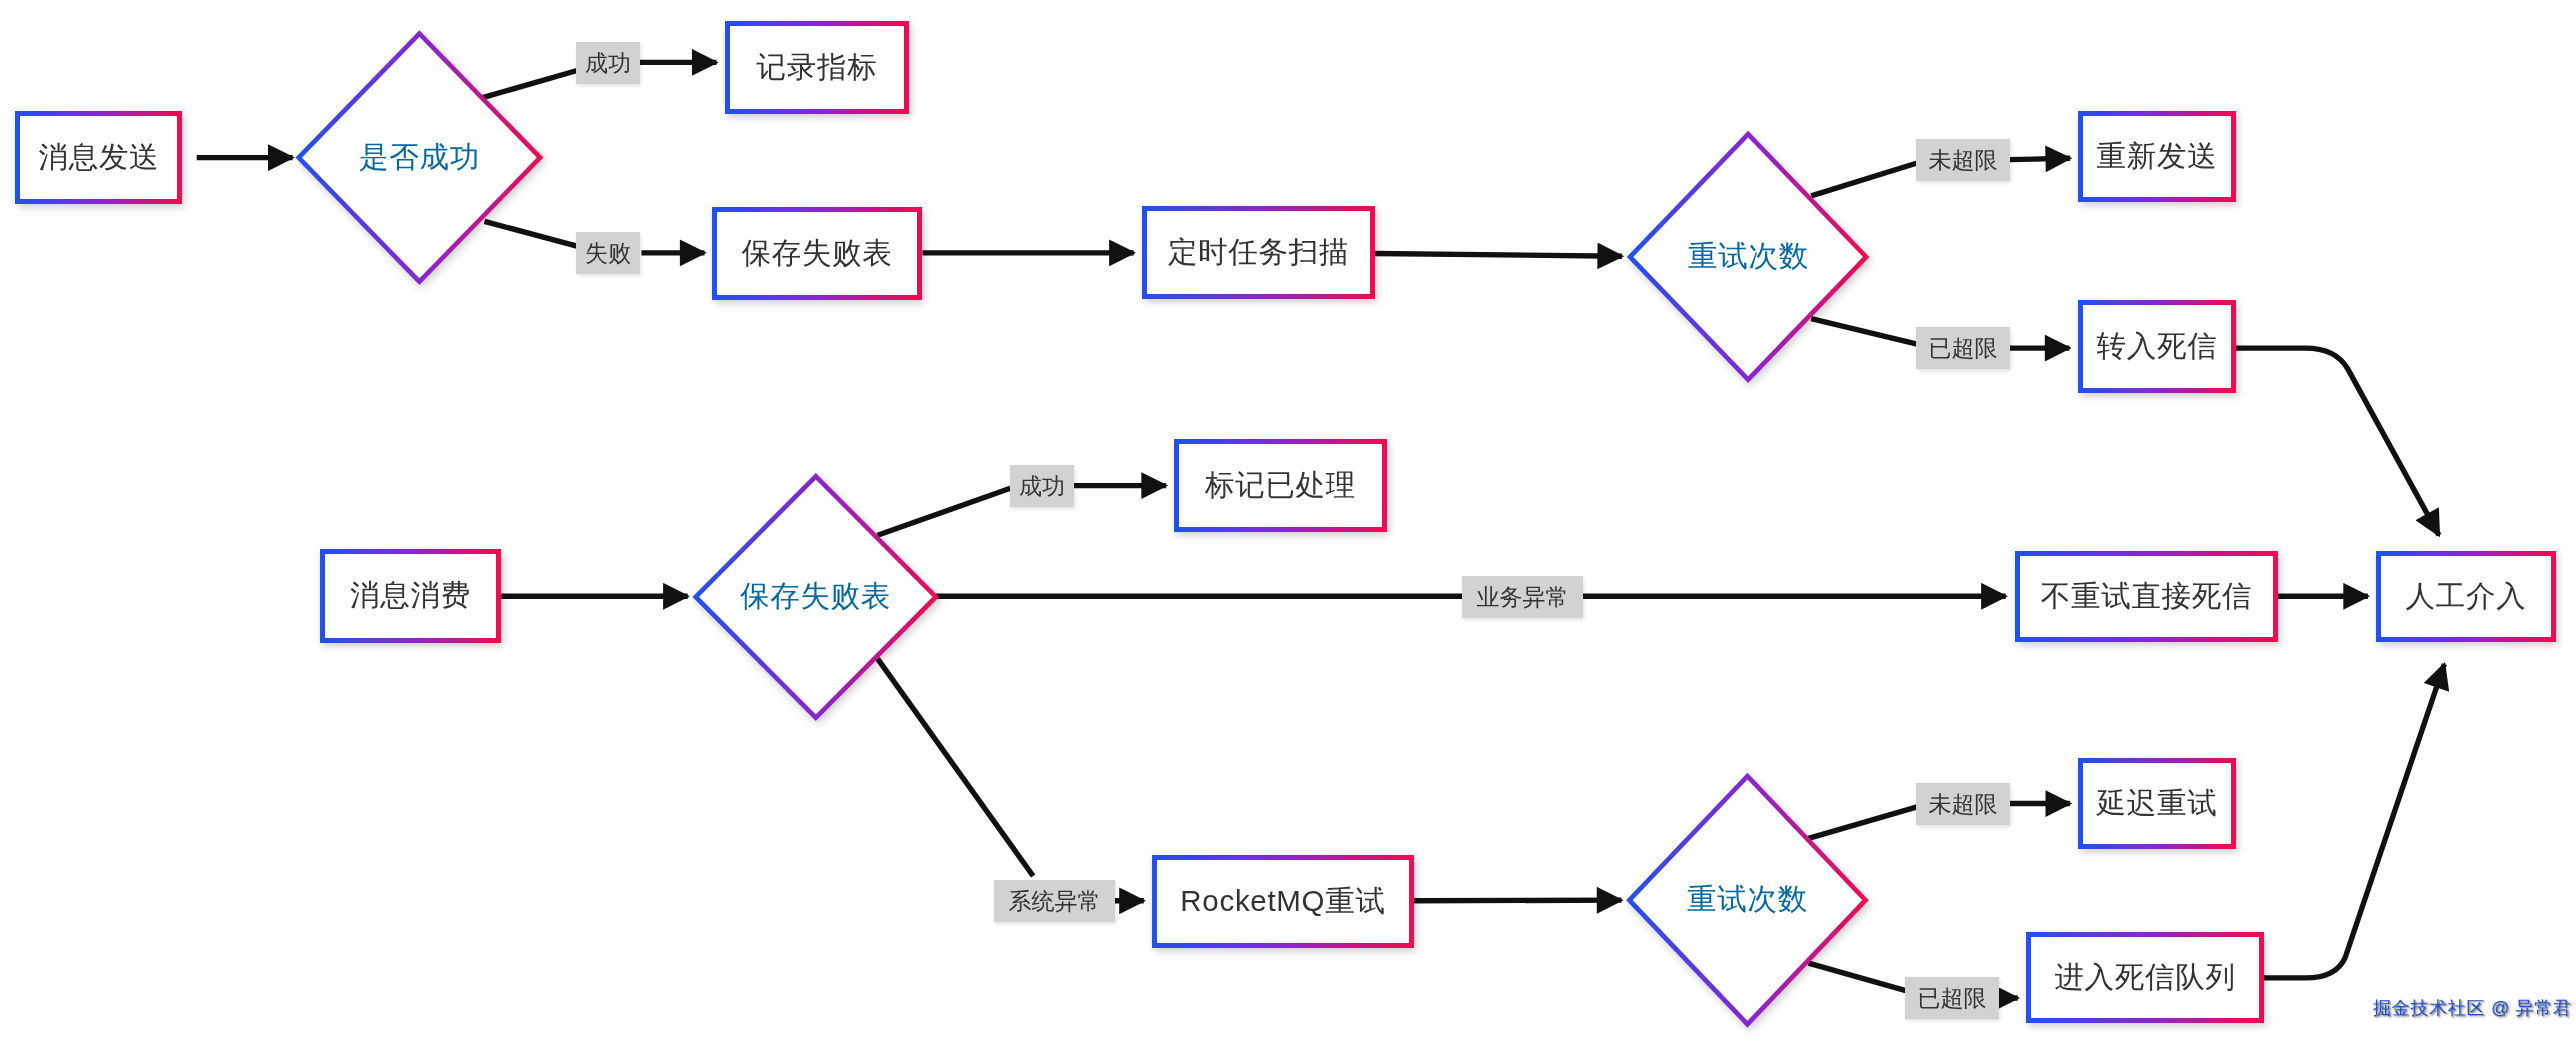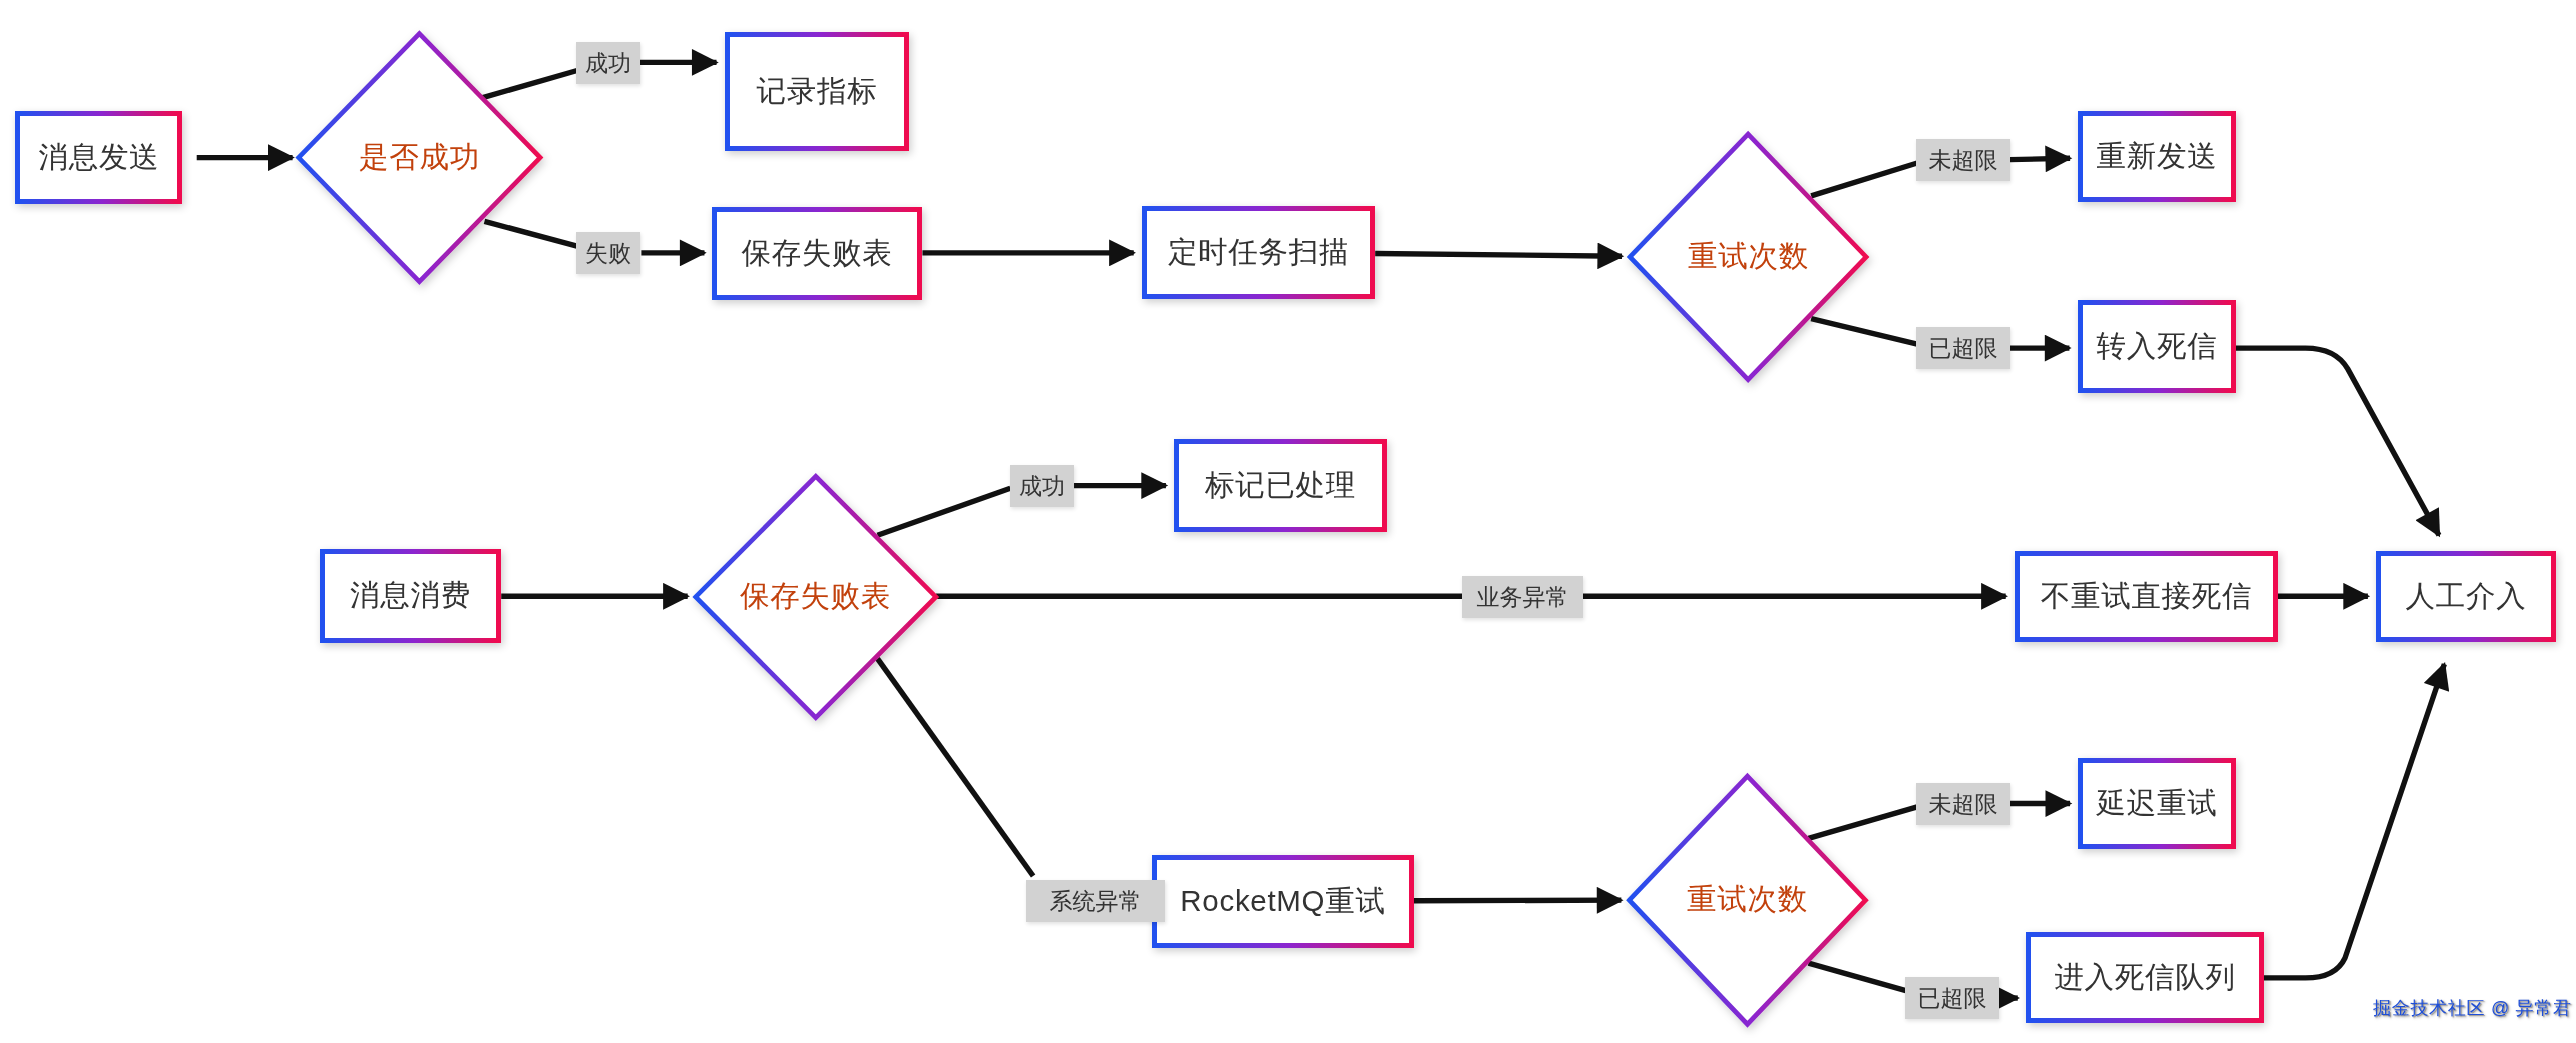--- a/index.html
+++ b/index.html
@@ -20,21 +20,21 @@
     box-shadow:2px 3.4px 8px rgba(0,0,0,0.20);
     display:flex;align-items:center;justify-content:center;
     font-size:29.5px;color:#333333;
     white-space:nowrap;
     letter-spacing:0.7px;
   }
   
   .dlabel{
     position:absolute;
     display:flex;align-items:center;justify-content:center;
-    font-size:29.5px;color:#c2410c;
+    font-size:29.5px;color:#0369a1;
     white-space:nowrap;letter-spacing:0.7px;
   }
   
   .elabel{
     position:absolute;
     box-sizing:border-box;
     background:#D2D2D2;
     display:flex;align-items:center;justify-content:center;
     font-size:23px;color:#333333;
     white-space:nowrap;
@@ -104,21 +104,21 @@
 
     <g fill="#ffffff" stroke="url(#grad)" stroke-width="7" stroke-linejoin="miter" filter="url(#soft)">
       <polygon points="445,235 625,50 805,235 625,420"></polygon>
       <polygon points="2430,383 2606,200 2782,383 2606,566"></polygon>
       <polygon points="1037,890 1216,710 1395,890 1216,1070"></polygon>
       <polygon points="2429,1342 2605,1157 2781,1342 2605,1527"></polygon>
     </g>
   </svg>
 
   <div class="node" style="left:15.4px;top:111px;width:167px;height:93px">消息发送</div>
-  <div class="node" style="left:725px;top:32px;width:184px;height:119px">记录指标</div>
+  <div class="node" style="left:725px;top:21px;width:184px;height:93px">记录指标</div>
   <div class="node" style="left:712px;top:207px;width:210px;height:93px">保存失败表</div>
   <div class="node" style="left:1142px;top:206px;width:233px;height:93px">定时任务扫描</div>
   <div class="node" style="left:2078px;top:111px;width:158px;height:91px">重新发送</div>
   <div class="node" style="left:2078px;top:300px;width:158px;height:93px">转入死信</div>
   <div class="node" style="left:320px;top:549px;width:181px;height:94px">消息消费</div>
   <div class="node" style="left:1174px;top:439px;width:213px;height:93px">标记已处理</div>
   <div class="node" style="left:2015px;top:551px;width:263px;height:91px">不重试直接死信</div>
   <div class="node" style="left:2376px;top:551px;width:180px;height:91px">人工介入</div>
   <div class="node" style="left:1152px;top:855px;width:262px;height:93px">RocketMQ重试</div>
   <div class="node" style="left:2078px;top:758px;width:158px;height:91px">延迟重试</div>
@@ -128,20 +128,20 @@
   <div class="dlabel" style="left:1668px;top:237px;width:161px;height:40px">重试次数</div>
   <div class="dlabel" style="left:735px;top:577px;width:161px;height:40px">保存失败表</div>
   <div class="dlabel" style="left:1667px;top:880px;width:161px;height:40px">重试次数</div>
 
   <div class="elabel" style="left:576px;top:42px;width:64px;height:42px">成功</div>
   <div class="elabel" style="left:576px;top:232px;width:64px;height:42px">失败</div>
   <div class="elabel" style="left:1916px;top:139px;width:94px;height:42px">未超限</div>
   <div class="elabel" style="left:1916px;top:327px;width:94px;height:42px">已超限</div>
   <div class="elabel" style="left:1010px;top:465px;width:64px;height:42px">成功</div>
   <div class="elabel" style="left:1462px;top:576px;width:121px;height:42px">业务异常</div>
-  <div class="elabel" style="left:1026px;top:880px;width:139px;height:42px">系统异常</div>
+  <div class="elabel" style="left:994px;top:880px;width:121px;height:42px">系统异常</div>
   <div class="elabel" style="left:1916px;top:783px;width:94px;height:42px">未超限</div>
   <div class="elabel" style="left:1905px;top:977px;width:94px;height:42px">已超限</div>
 
   <div class="watermark">掘金技术社区 @ 异常君</div>
 
 </div>
 
 
 </body></html>

